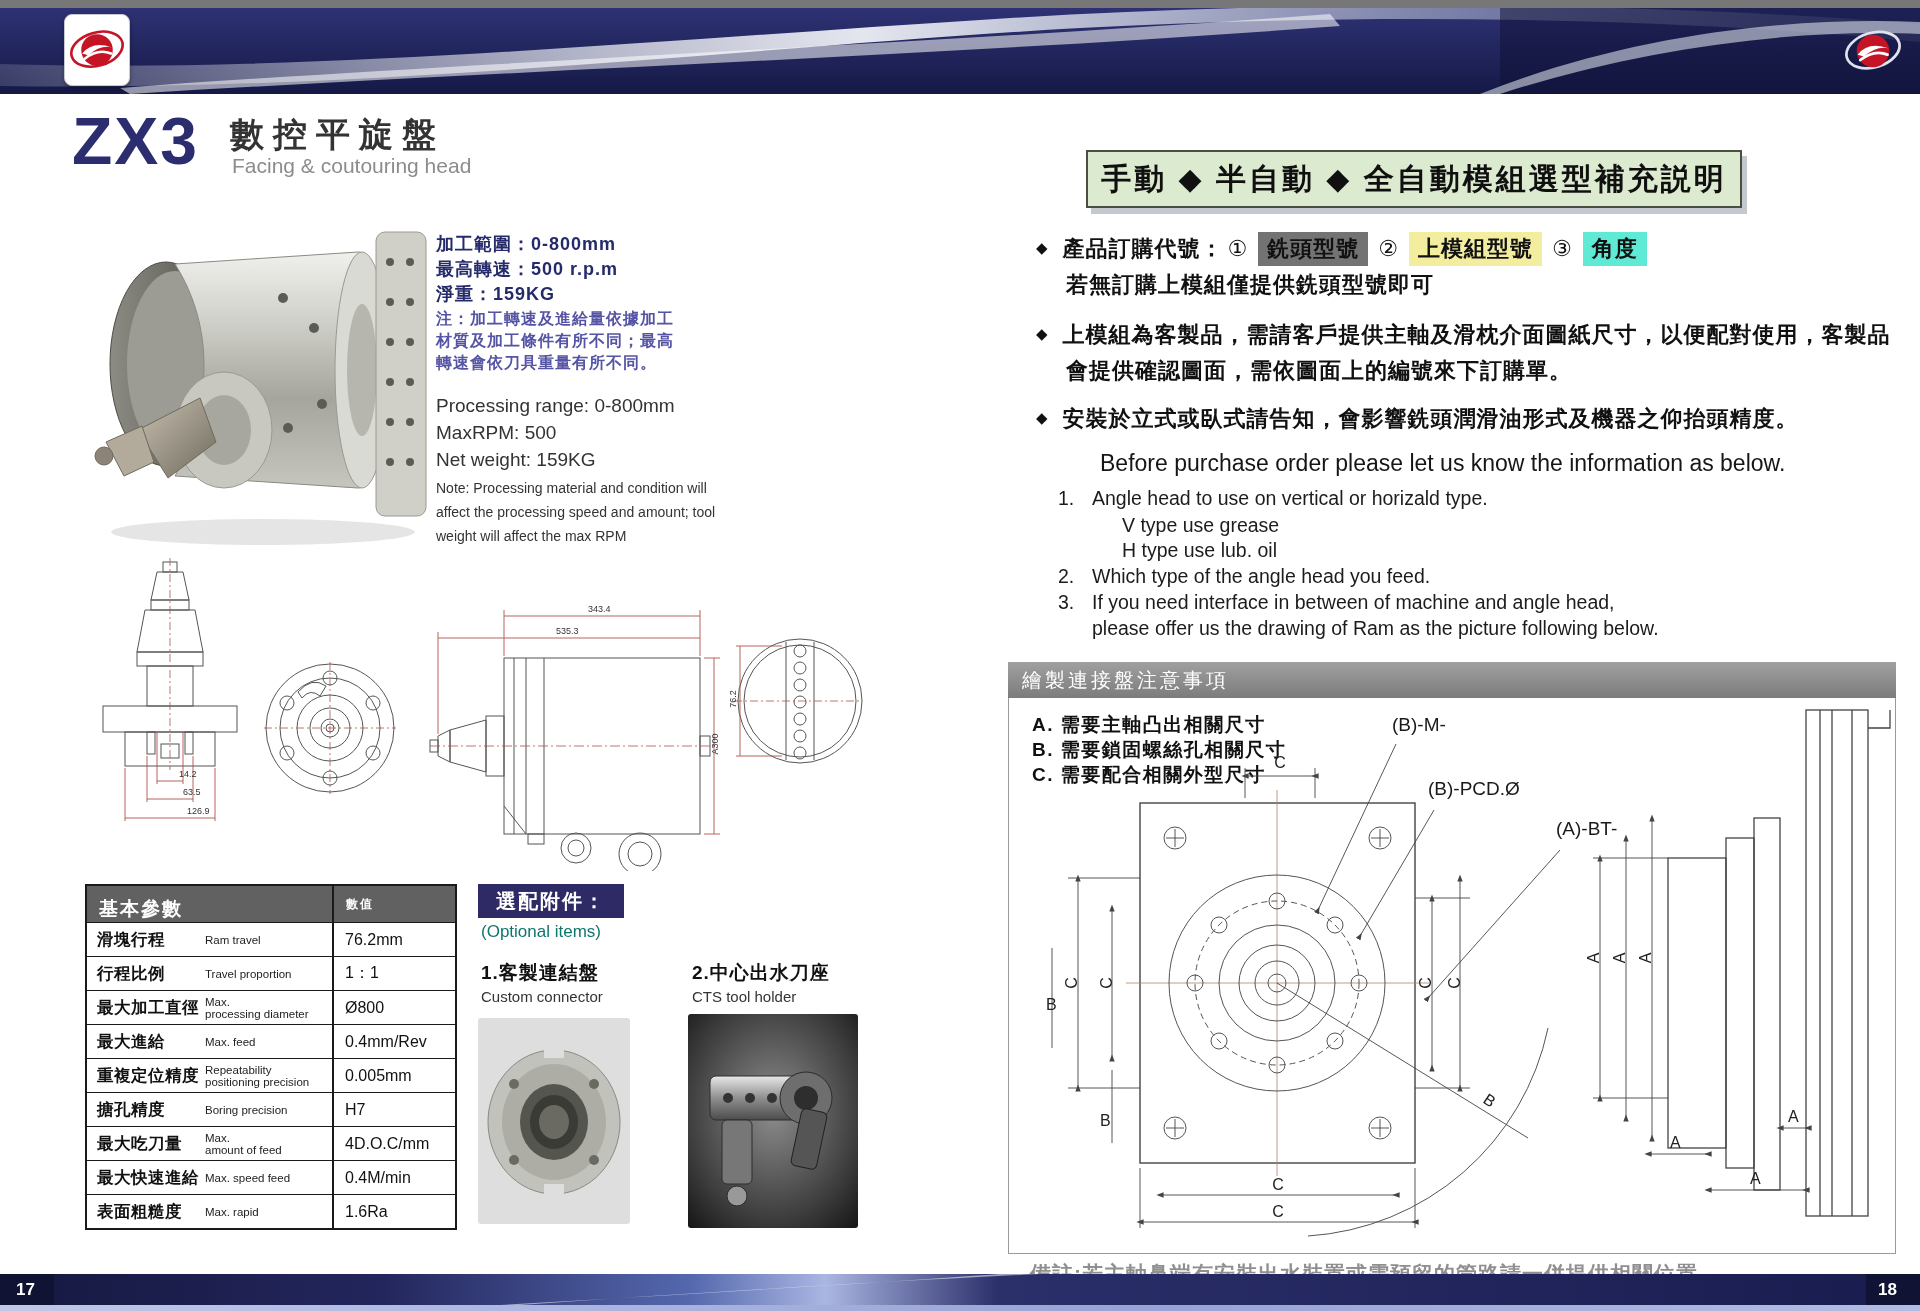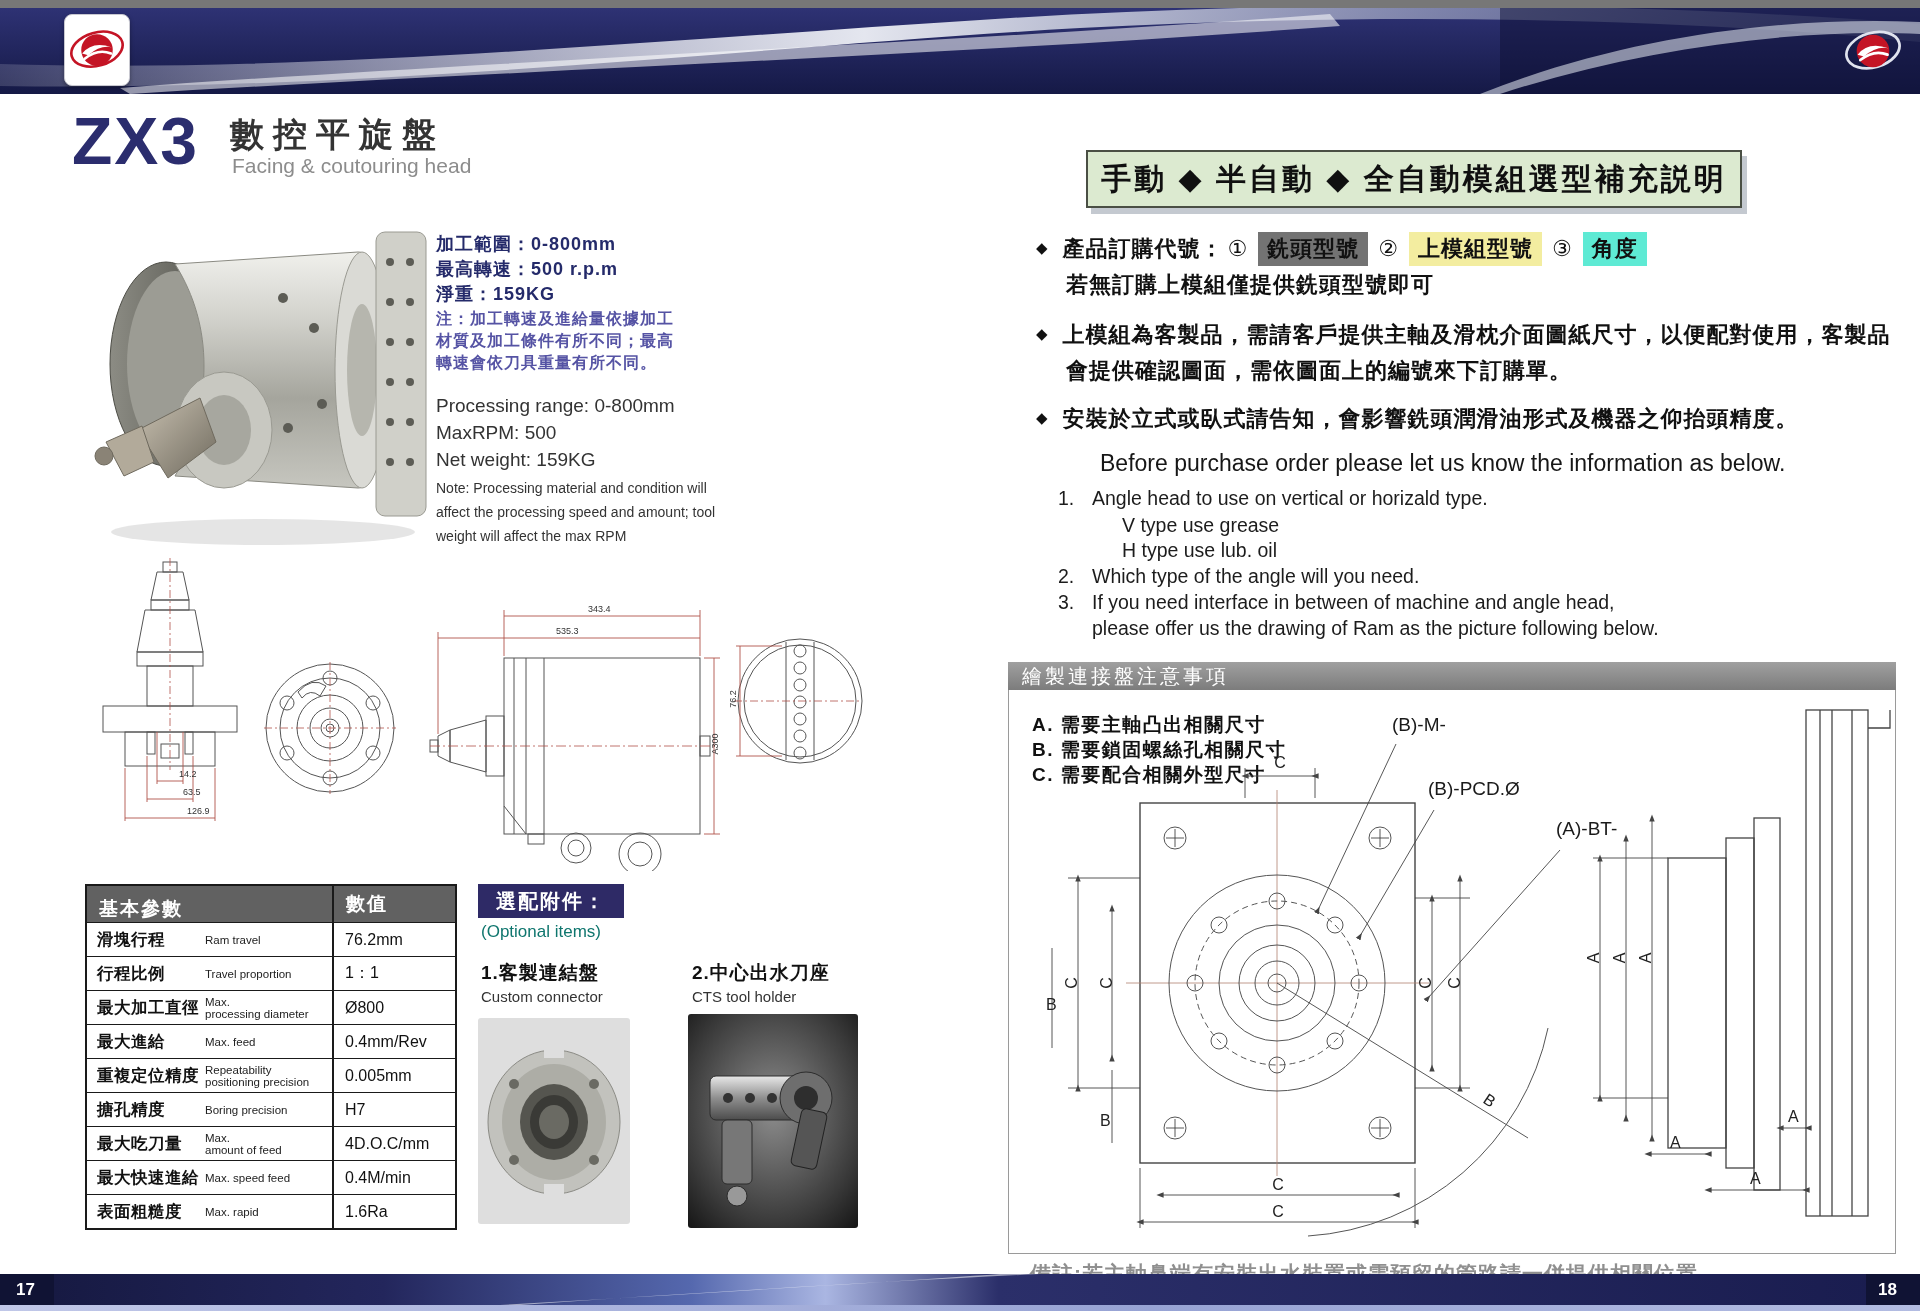--- a/index.html
+++ b/index.html
@@ -16,21 +16,21 @@
 .title-zh{left:230px;top:104px;font-size:34px;color:#333;letter-spacing:9px;font-weight:600}
 .title-en{left:232px;top:146px;font-size:21px;color:#8c8c8c}
 .spec-zh{left:436px;top:224px;font-size:18px;line-height:25px;color:#242a6a;font-weight:600;letter-spacing:1px}
 .note-zh{left:436px;top:300px;font-size:16px;line-height:22px;color:#5553a4;font-weight:600;letter-spacing:1px}
 .spec-en{left:436px;top:384px;font-size:19px;line-height:27px;color:#333}
 .note-en{left:436px;top:468px;font-size:14px;line-height:24px;color:#333}
 
 .ptable{left:85px;top:876px;width:372px;border:2px solid #1a1a1a;background:#fff}
 .ptable .hd{display:flex;background:#616161;color:#fff;height:36px;align-items:flex-end;font-weight:700}
 .ptable .hd .c1{width:245px;padding-left:12px;font-size:19px;letter-spacing:2px}
-.ptable .hd .c2{flex:1;padding-left:12px;font-size:19px;letter-spacing:2px;border-left:2px solid #1a1a1a;height:36px;display:flex;align-items:center}
+.ptable .hd .c2{flex:1;padding-left:12px;font-size:12px;letter-spacing:2px;border-left:2px solid #1a1a1a;height:36px;display:flex;align-items:center}
 .ptable .row{display:flex;height:34px;border-top:1.5px solid #1a1a1a}
 .ptable .row .lab{width:245px;display:flex;align-items:center}
 .ptable .row .lab .zh{width:118px;padding-left:10px;font-size:16.5px;font-weight:600;letter-spacing:.5px;color:#111}
 .ptable .row .lab .en{flex:1;font-size:11.5px;line-height:12px;color:#222}
 .ptable .row .val{flex:1;border-left:2px solid #1a1a1a;display:flex;align-items:center;padding-left:11px;font-size:16px;color:#111}
 
 .opt-badge{left:478px;top:876px;width:146px;height:34px;background:#2e2a66;color:#fff;font-size:20px;font-weight:600;display:flex;align-items:center;justify-content:center;letter-spacing:2px}
 .opt-sub{left:481px;top:914px;font-size:17px;color:#0f766e}
 .opt-item-zh{font-size:19px;color:#111;font-weight:600;letter-spacing:1px}
 .opt-item-en{font-size:15px;color:#333}
@@ -39,21 +39,21 @@
 .banner{left:1086px;top:142px;width:656px;height:58px;background:#dcead0;border:2px solid #4a4f44;box-shadow:5px 6px 0 rgba(125,135,150,.45);display:flex;align-items:center;justify-content:center;font-size:30px;font-weight:700;color:#101010;letter-spacing:3px}
 .bullet-row{display:flex;align-items:center;font-size:22px;color:#111;font-weight:600;letter-spacing:1px}
 .dia{font-size:15px;margin-right:14px;color:#111;transform:translateY(-1px)}
 .badge{display:inline-block;padding:2px 9px;margin:0 6px;font-weight:600}
 .cnum{margin:0 4px;font-weight:400}
 .b-line2{font-size:22px;color:#111;font-weight:600;letter-spacing:1px}
 .en-head{font-size:23px;color:#161616}
 .en-item{font-size:19.5px;color:#1c1c1c;line-height:26px}
 
 .dbox{left:1008px;top:654px;width:888px;height:592px;border:1px solid #9a9a9a;background:#fff}
-.dbox-hd{left:1008px;top:654px;width:888px;height:28px;background:linear-gradient(#a0a0a0,#7c7c7c);color:#fff;font-size:20px;display:flex;align-items:center;padding-left:14px;letter-spacing:3px}
+.dbox-hd{left:1008px;top:654px;width:888px;height:36px;background:linear-gradient(#a0a0a0,#7c7c7c);color:#fff;font-size:20px;display:flex;align-items:center;padding-left:14px;letter-spacing:3px}
 .dbox-note{font-size:19px;color:#111;letter-spacing:1.5px;font-weight:600}
 .dlabel{font-size:19px;color:#1a1a1a}
 .remark{left:1030px;top:1252px;font-size:21px;color:#8f8f8f;font-weight:600;letter-spacing:1px}
 
 .f17{left:16px;top:1272px}
 .f18{left:1878px;top:1272px}
 </style>
 </head>
 <body>
 
@@ -437,21 +437,21 @@
     <span class="dia">◆</span>
     <span>安裝於立式或臥式請告知，會影響銑頭潤滑油形式及機器之仰抬頭精度。</span>
   </div>
 
   <div class="abs en-head" style="left:1100px;top:442px">Before purchase order please let us know the information as below.</div>
   <div class="abs en-item" style="left:1058px;top:477px">1.</div>
   <div class="abs en-item" style="left:1092px;top:477px">Angle head to use on vertical or horizald type.</div>
   <div class="abs en-item" style="left:1122px;top:504px">V type use grease</div>
   <div class="abs en-item" style="left:1122px;top:529px">H type use lub. oil</div>
   <div class="abs en-item" style="left:1058px;top:555px">2.</div>
-  <div class="abs en-item" style="left:1092px;top:555px">Which type of the angle will you need.</div>
+  <div class="abs en-item" style="left:1092px;top:555px">Which type of the angle head you feed.</div>
   <div class="abs en-item" style="left:1058px;top:581px">3.</div>
   <div class="abs en-item" style="left:1092px;top:581px">If you need interface in between of machine and angle head,</div>
   <div class="abs en-item" style="left:1092px;top:607px">please offer us the drawing of Ram as the picture following below.</div>
 
   <div class="abs dbox"></div>
   <div class="abs dbox-hd">繪製連接盤注意事項</div>
   <div class="abs dbox-note" style="left:1032px;top:704px">A. 需要主軸凸出相關尺寸</div>
   <div class="abs dbox-note" style="left:1032px;top:729px">B. 需要鎖固螺絲孔相關尺寸</div>
   <div class="abs dbox-note" style="left:1032px;top:754px">C. 需要配合相關外型尺寸</div>
   <div class="abs dlabel" style="left:1392px;top:706px">(B)-M-</div>

